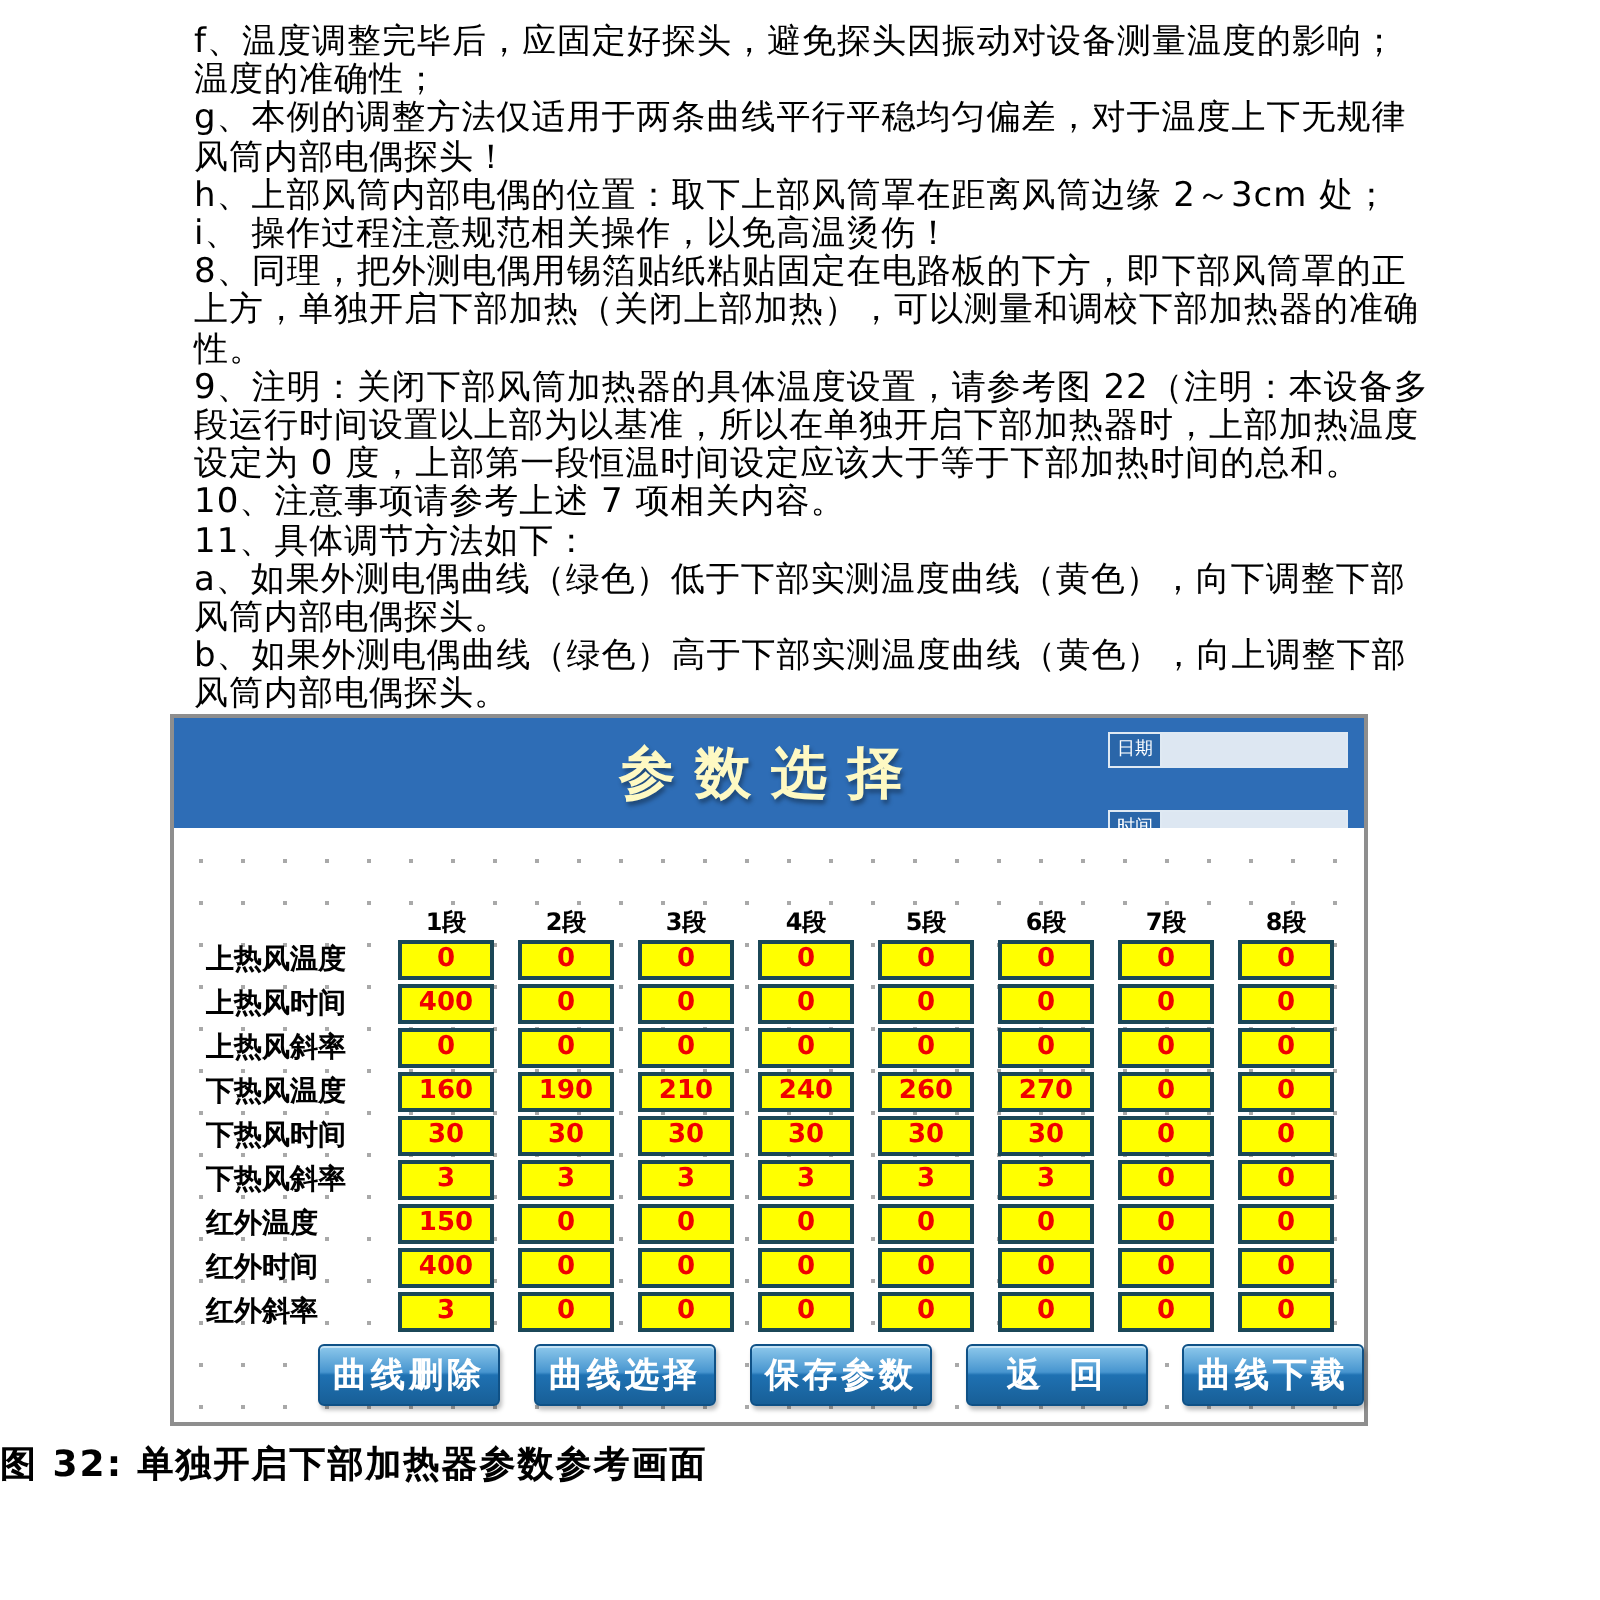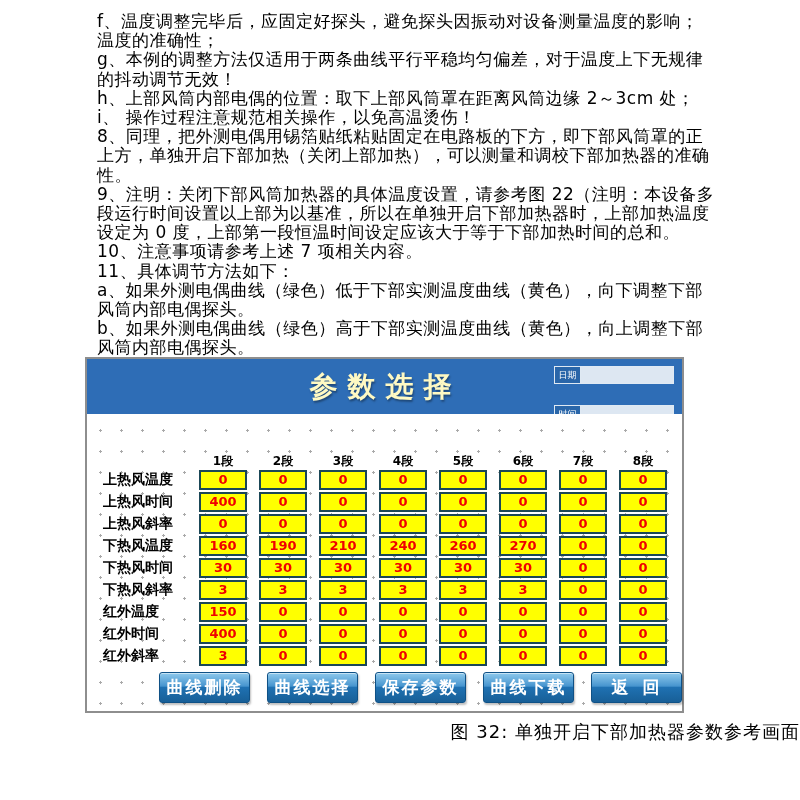--- a/index.html
+++ b/index.html
@@ -47,30 +47,30 @@
   }
   .buttons-row{position:absolute;left:72px;top:258px;display:flex;gap:17px;font-family:Liberation Mono, monospace;}
   .panel-button{
     width:91px;height:31px;border:1px solid #0f5186;border-radius:3px;
     background:linear-gradient(180deg,#8ec9ec 0%,#4795cf 45%,#1f71b2 50%,#185f97 100%);
     color:#fff;font-size:17px;font-weight:bold;letter-spacing:2px;
     display:flex;align-items:center;justify-content:center;cursor:pointer;
     box-shadow:inset 0 1px 0 rgba(255,255,255,.5),1px 2px 2px rgba(0,0,0,.25);
     font-family:inherit;padding:0;white-space:pre;
   }
-  .caption{position:absolute;left:0;right:0;top:720px;text-align:right;font-size:18px;font-weight:normal;letter-spacing:1px;}
+  .caption{position:absolute;left:0;right:0;top:720px;text-align:left;font-size:18px;font-weight:bold;letter-spacing:1px;}
 </style>
 </head>
 <body>
 
 <div class="doc-text">
     <div class="doc-line">f、温度调整完毕后，应固定好探头，避免探头因振动对设备测量温度的影响；</div>
     <div class="doc-line">温度的准确性；</div>
     <div class="doc-line">g、本例的调整方法仅适用于两条曲线平行平稳均匀偏差，对于温度上下无规律</div>
-    <div class="doc-line">的抖动调节无效！</div>
+    <div class="doc-line">风筒内部电偶探头！</div>
     <div class="doc-line">h、上部风筒内部电偶的位置：取下上部风筒罩在距离风筒边缘 2～3cm 处；</div>
     <div class="doc-line">i、 操作过程注意规范相关操作，以免高温烫伤！</div>
     <div class="doc-line">8、同理，把外测电偶用锡箔贴纸粘贴固定在电路板的下方，即下部风筒罩的正</div>
     <div class="doc-line">上方，单独开启下部加热（关闭上部加热），可以测量和调校下部加热器的准确</div>
     <div class="doc-line">性。</div>
     <div class="doc-line">9、注明：关闭下部风筒加热器的具体温度设置，请参考图 22（注明：本设备多</div>
     <div class="doc-line">段运行时间设置以上部为以基准，所以在单独开启下部加热器时，上部加热温度</div>
     <div class="doc-line">设定为 0 度，上部第一段恒温时间设定应该大于等于下部加热时间的总和。</div>
     <div class="doc-line">10、注意事项请参考上述 7 项相关内容。</div>
     <div class="doc-line">11、具体调节方法如下：</div>
@@ -328,19 +328,19 @@
           <div class="cell">0</div>
         </div>
         <div class="cell-wrap">
           <div class="cell">0</div>
         </div>
       </div>
     <div class="buttons-row">
         <button class="panel-button">曲线删除</button>
         <button class="panel-button">曲线选择</button>
         <button class="panel-button">保存参数</button>
+        <button class="panel-button">返 回</button>
         <button class="panel-button">曲线下载</button>
-        <button class="panel-button">返 回</button>
       </div>
   </div>
 </div>
 
 <div class="caption">图 32: 单独开启下部加热器参数参考画面</div>
 
 </body></html>

